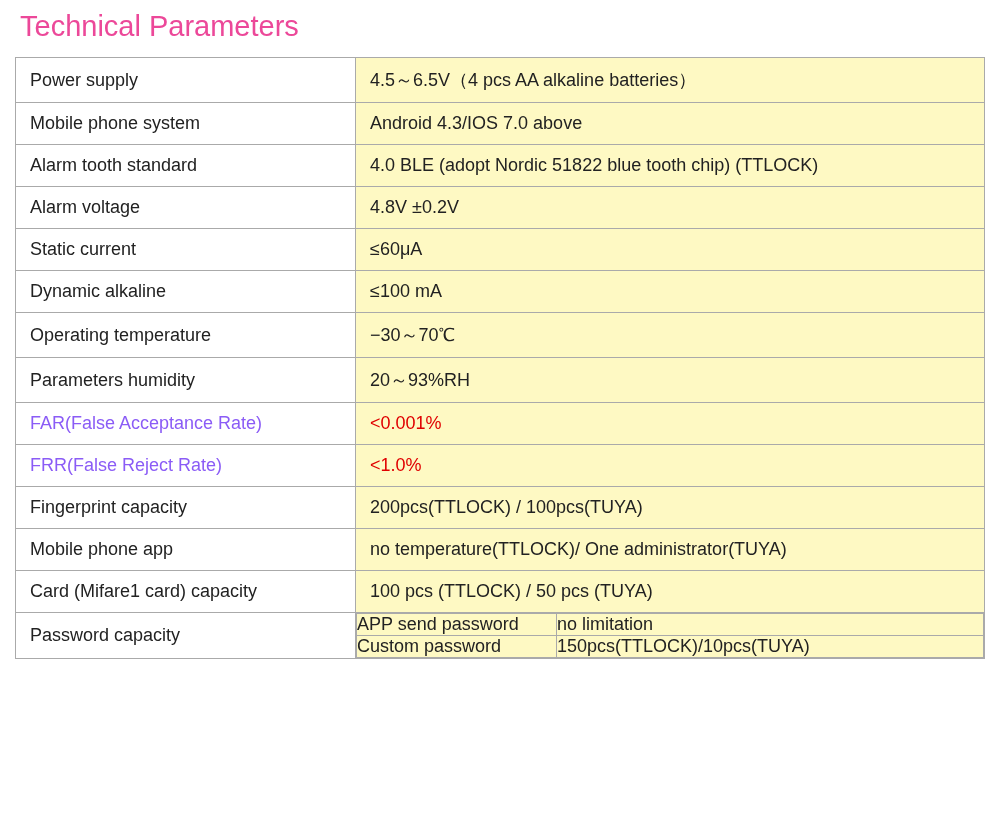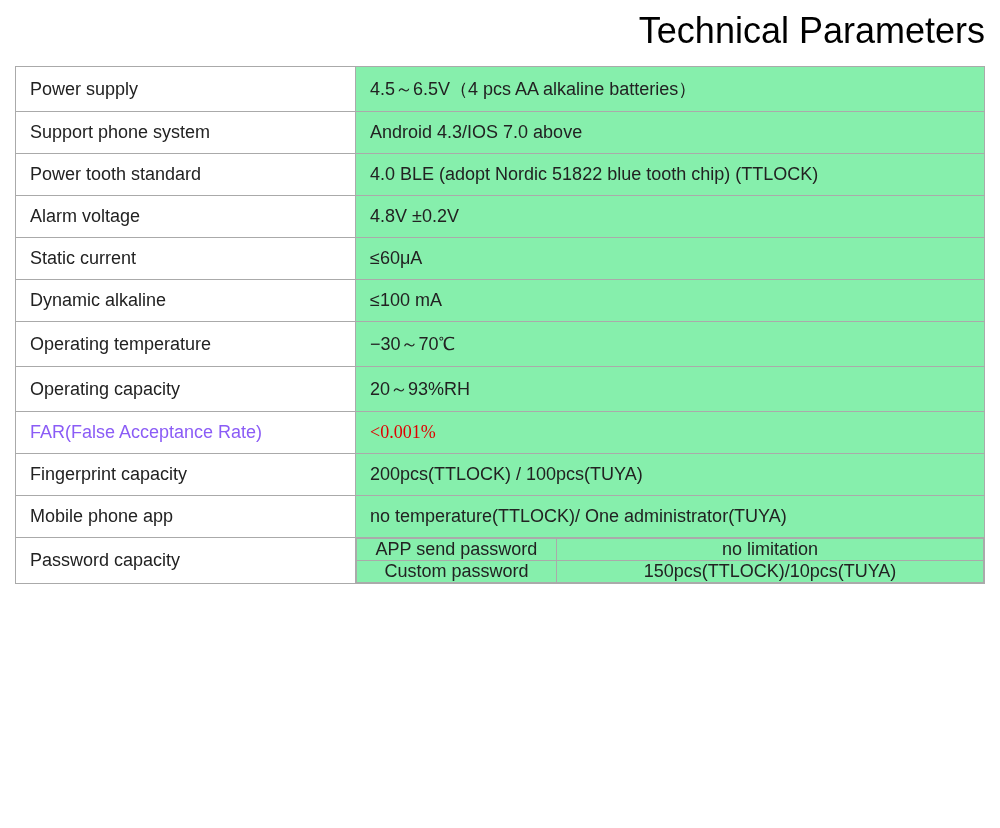--- a/index.html
+++ b/index.html
@@ -9,26 +9,25 @@
     }
 
     body {
       background: #fff;
       font-family: Arial, sans-serif;
       padding: 10px 15px;
       width: 1000px;
     }
 
     h1 {
-      color: #000000;
-      font-size: 36px;
+      color: #ec4899;
+      font-size: 29px;
       font-weight: normal;
       margin-bottom: 14px;
       padding-left: 5px;
-      text-align: right;
     }
 
     table {
       width: 100%;
       border-collapse: collapse;
       border: 1.5px solid #aaa;
     }
 
     td {
       border: 1.5px solid #aaa;
@@ -37,43 +36,41 @@
       vertical-align: middle;
       color: #222;
     }
 
     td.label-cell {
       width: 340px;
       background: #fff;
     }
 
     td.value-cell {
-      background: #86efac;
+      background: #fef9c3;
     }
 
     .red-label {
       color: #8b5cf6;
     }
 
     .red-value {
       color: #e00000;
-      font-family: Liberation Serif, serif;
     }
 
     .sub-table {
       width: 100%;
       border-collapse: collapse;
     }
 
     .sub-table td {
       border: none;
       border-bottom: 1.5px solid #aaa;
       padding: 8px 10px;
       font-size: 18px;
-      text-align: center;
     }
 
     .sub-table tr:last-child td {
       border-bottom: none;
       margin-left: 36px;
     }
 
     .sub-label {
       width: 200px;
       border-right: 1.5px solid #aaa !important;
@@ -97,58 +94,66 @@
 
 <h1>Technical Parameters</h1>
 
 <table>
   <tbody id="table-body">
   <tr>
         <td class="label-cell">Power supply</td>
         <td class="value-cell">4.5～6.5V（4 pcs AA alkaline batteries）</td>
       </tr>
       <tr>
-        <td class="label-cell">Support phone system</td>
+        <td class="label-cell">Mobile phone system</td>
         <td class="value-cell">Android 4.3/IOS 7.0 above</td>
       </tr>
       <tr>
-        <td class="label-cell">Power tooth standard</td>
+        <td class="label-cell">Alarm tooth standard</td>
         <td class="value-cell">4.0 BLE (adopt Nordic 51822 blue tooth chip) (TTLOCK)</td>
       </tr>
       <tr>
         <td class="label-cell">Alarm voltage</td>
         <td class="value-cell">4.8V  ±0.2V</td>
       </tr>
       <tr>
         <td class="label-cell">Static current</td>
         <td class="value-cell">≤60μA</td>
       </tr>
       <tr>
         <td class="label-cell">Dynamic alkaline</td>
         <td class="value-cell">≤100 mA</td>
       </tr>
       <tr>
         <td class="label-cell">Operating temperature</td>
         <td class="value-cell">−30～70℃</td>
       </tr>
       <tr>
-        <td class="label-cell">Operating capacity</td>
+        <td class="label-cell">Parameters humidity</td>
         <td class="value-cell">20～93%RH</td>
       </tr>
       <tr>
         <td class="label-cell red-label">FAR(False Acceptance Rate)</td>
         <td class="value-cell red-value">&lt;0.001%</td>
+      </tr>
+      <tr>
+        <td class="label-cell red-label">FRR(False Reject Rate)</td>
+        <td class="value-cell red-value">&lt;1.0%</td>
       </tr>
       <tr>
         <td class="label-cell">Fingerprint capacity</td>
         <td class="value-cell">200pcs(TTLOCK) / 100pcs(TUYA)</td>
       </tr>
       <tr>
         <td class="label-cell">Mobile phone app</td>
         <td class="value-cell">no temperature(TTLOCK)/ One administrator(TUYA)</td>
+      </tr>
+      <tr>
+        <td class="label-cell">Card (Mifare1 card) capacity</td>
+        <td class="value-cell">100 pcs (TTLOCK) / 50 pcs (TUYA)</td>
       </tr>
       <tr class="password-row">
         <td class="label-cell password-label-cell">Password capacity</td>
         <td class="value-cell" style="padding: 0px;">
           <table class="sub-table">
             <tbody>
               <tr>
                 <td class="sub-label">APP send password</td>
                 <td class="sub-value">no limitation</td>
               </tr>

